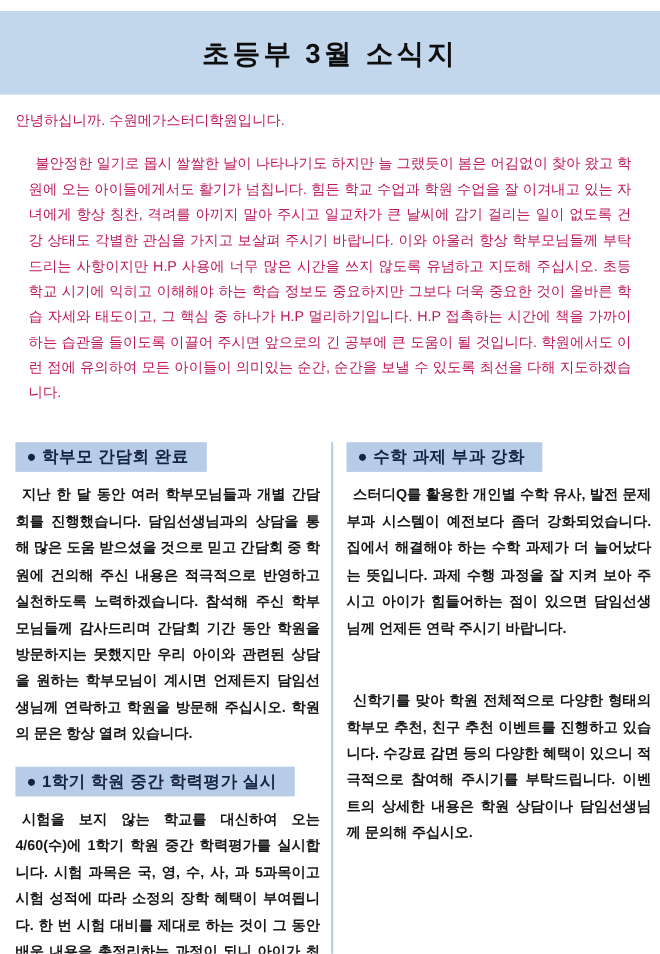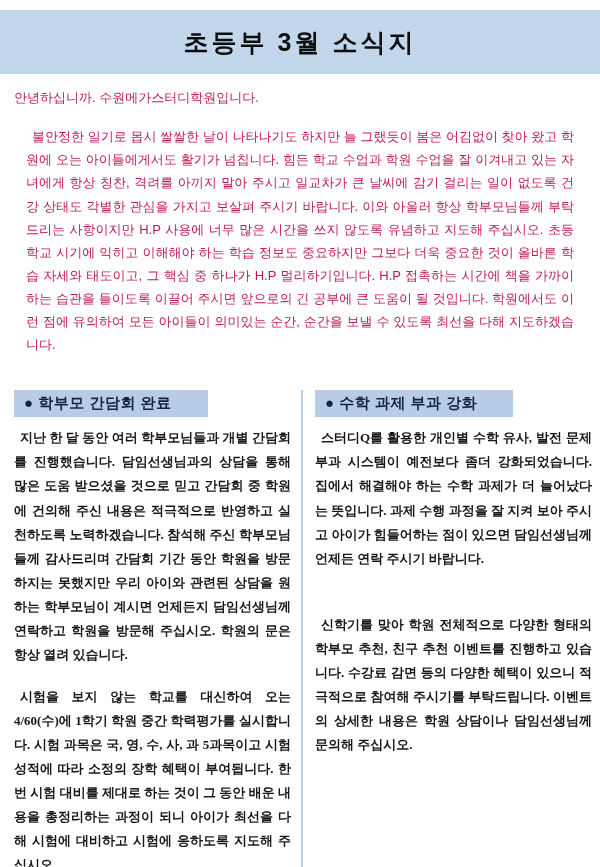--- a/index.html
+++ b/index.html
@@ -10,21 +10,21 @@
     font-family: "Liberation Sans", "DejaVu Sans", sans-serif;
     color: #1c1c1c;
     position: relative;
     overflow: hidden;
   }
   .page { width: 600px; height: 867px; box-sizing: border-box; }
 
   
   .header-band {
     margin-top: 10px;
-    height: 64px;
+    height: 76px;
     background: #c3d7ec;
     display: flex;
     align-items: center;
     justify-content: center;
   }
   .page-title {
     font-size: 25px;
     font-weight: bold;
     color: #0e0e0e;
     letter-spacing: 3px;
@@ -57,33 +57,32 @@
   }
 
   .section { margin-bottom: 18px; }
   .section-gap-large { margin-bottom: 42px; }
   .section-header {
     display: inline-block;
     background: #b7cde7;
     color: #15233f;
     font-size: 15px;
     font-weight: bold;
-    padding: 4px 36px 4px 10px;
+    padding: 4px 16px 4px 10px;
     margin-bottom: 9px;
     letter-spacing: 0.5px;
   }
   .section-body {
     font-size: 13px;
     font-weight: bold;
     line-height: 1.85;
     text-align: justify;
     color: #171717;
     margin: 0;
     text-indent: 6px;
-    font-family: Liberation Serif, serif;
   }
 </style>
 </head>
 <body>
 
 <div class="page">
 
   <div class="header-band">
     <div class="page-title">초등부  3월 소식지</div>
   </div>
@@ -94,20 +93,21 @@
   </div>
 
   <div class="columns">
 
     <div class="col col-left">
       <div class="section">
         <div class="section-header">●  학부모 간담회 완료</div>
         <p class="section-body">지난 한 달 동안 여러 학부모님들과 개별 간담회를 진행했습니다.  담임선생님과의 상담을 통해 많은 도움 받으셨을 것으로 믿고 간담회 중 학원에 건의해 주신 내용은 적극적으로 반영하고 실천하도록 노력하겠습니다.  참석해 주신 학부모님들께 감사드리며 간담회 기간 동안 학원을 방문하지는 못했지만 우리 아이와 관련된 상담을 원하는 학부모님이 계시면 언제든지 담임선생님께 연락하고 학원을 방문해 주십시오.  학원의 문은 항상 열려 있습니다.</p>
       </div>
       <div class="section">
+        <div class="section-header">● 1학기 학원 중간 학력평가 실시</div>
         <p class="section-body">시험을 보지 않는 학교를 대신하여 오는 4/60(수)에 1학기 학원 중간 학력평가를 실시합니다.  시험 과목은 국, 영, 수, 사, 과 5과목이고 시험 성적에 따라 소정의 장학 혜택이 부여됩니다.  한 번 시험 대비를 제대로 하는 것이 그 동안 배운 내용을 총정리하는 과정이 되니 아이가 최선을 다해 시험에 대비하고 시험에 응하도록 지도해 주십시오.</p>
       </div>
     </div>
 
     <div class="col-divider"></div>
 
     <div class="col col-right">
       <div class="section section-gap-large">
         <div class="section-header">● 수학 과제 부과 강화</div>
         <p class="section-body">스터디Q를 활용한 개인별 수학 유사, 발전 문제 부과 시스템이 예전보다 좀더 강화되었습니다.  집에서 해결해야 하는 수학 과제가 더 늘어났다는 뜻입니다. 과제 수행 과정을 잘 지켜 보아 주시고 아이가 힘들어하는 점이 있으면 담임선생님께 언제든 연락 주시기 바랍니다.</p>

